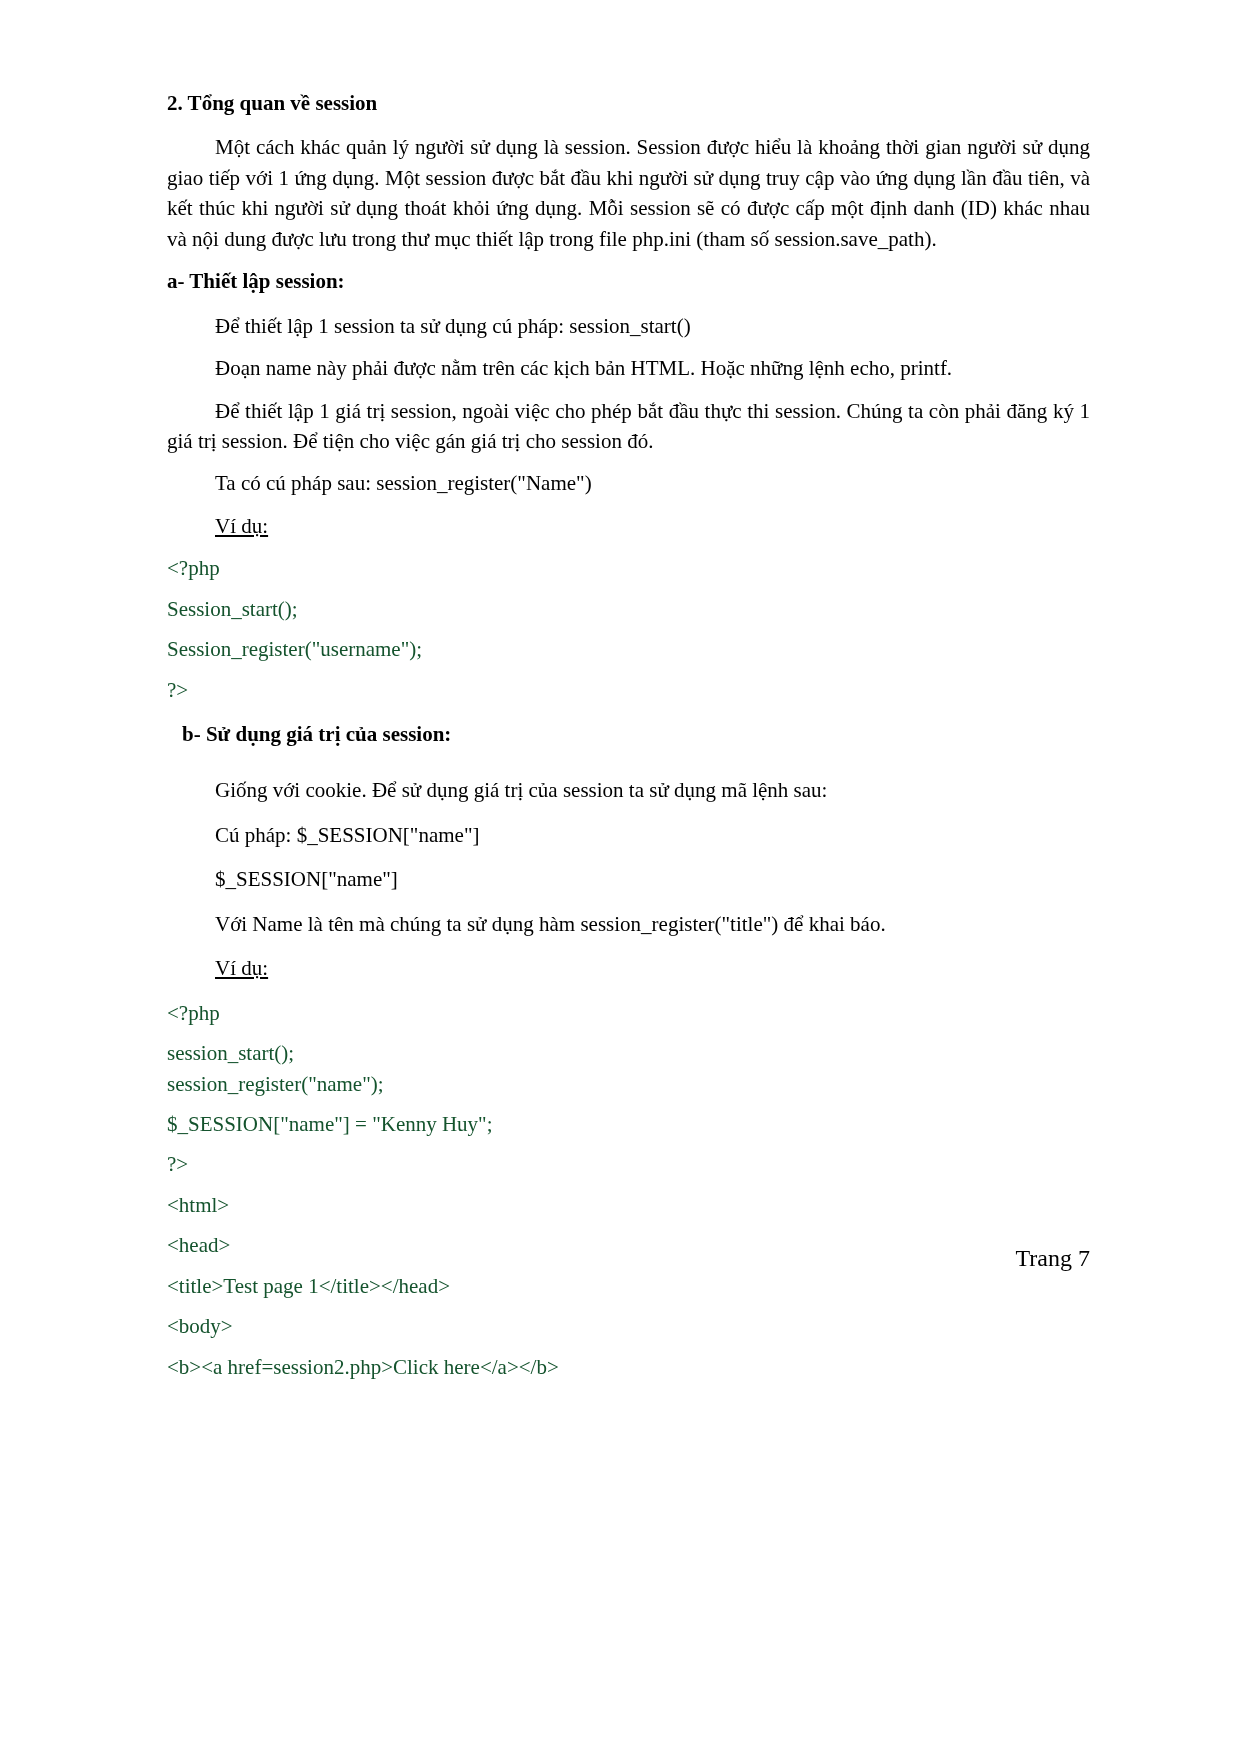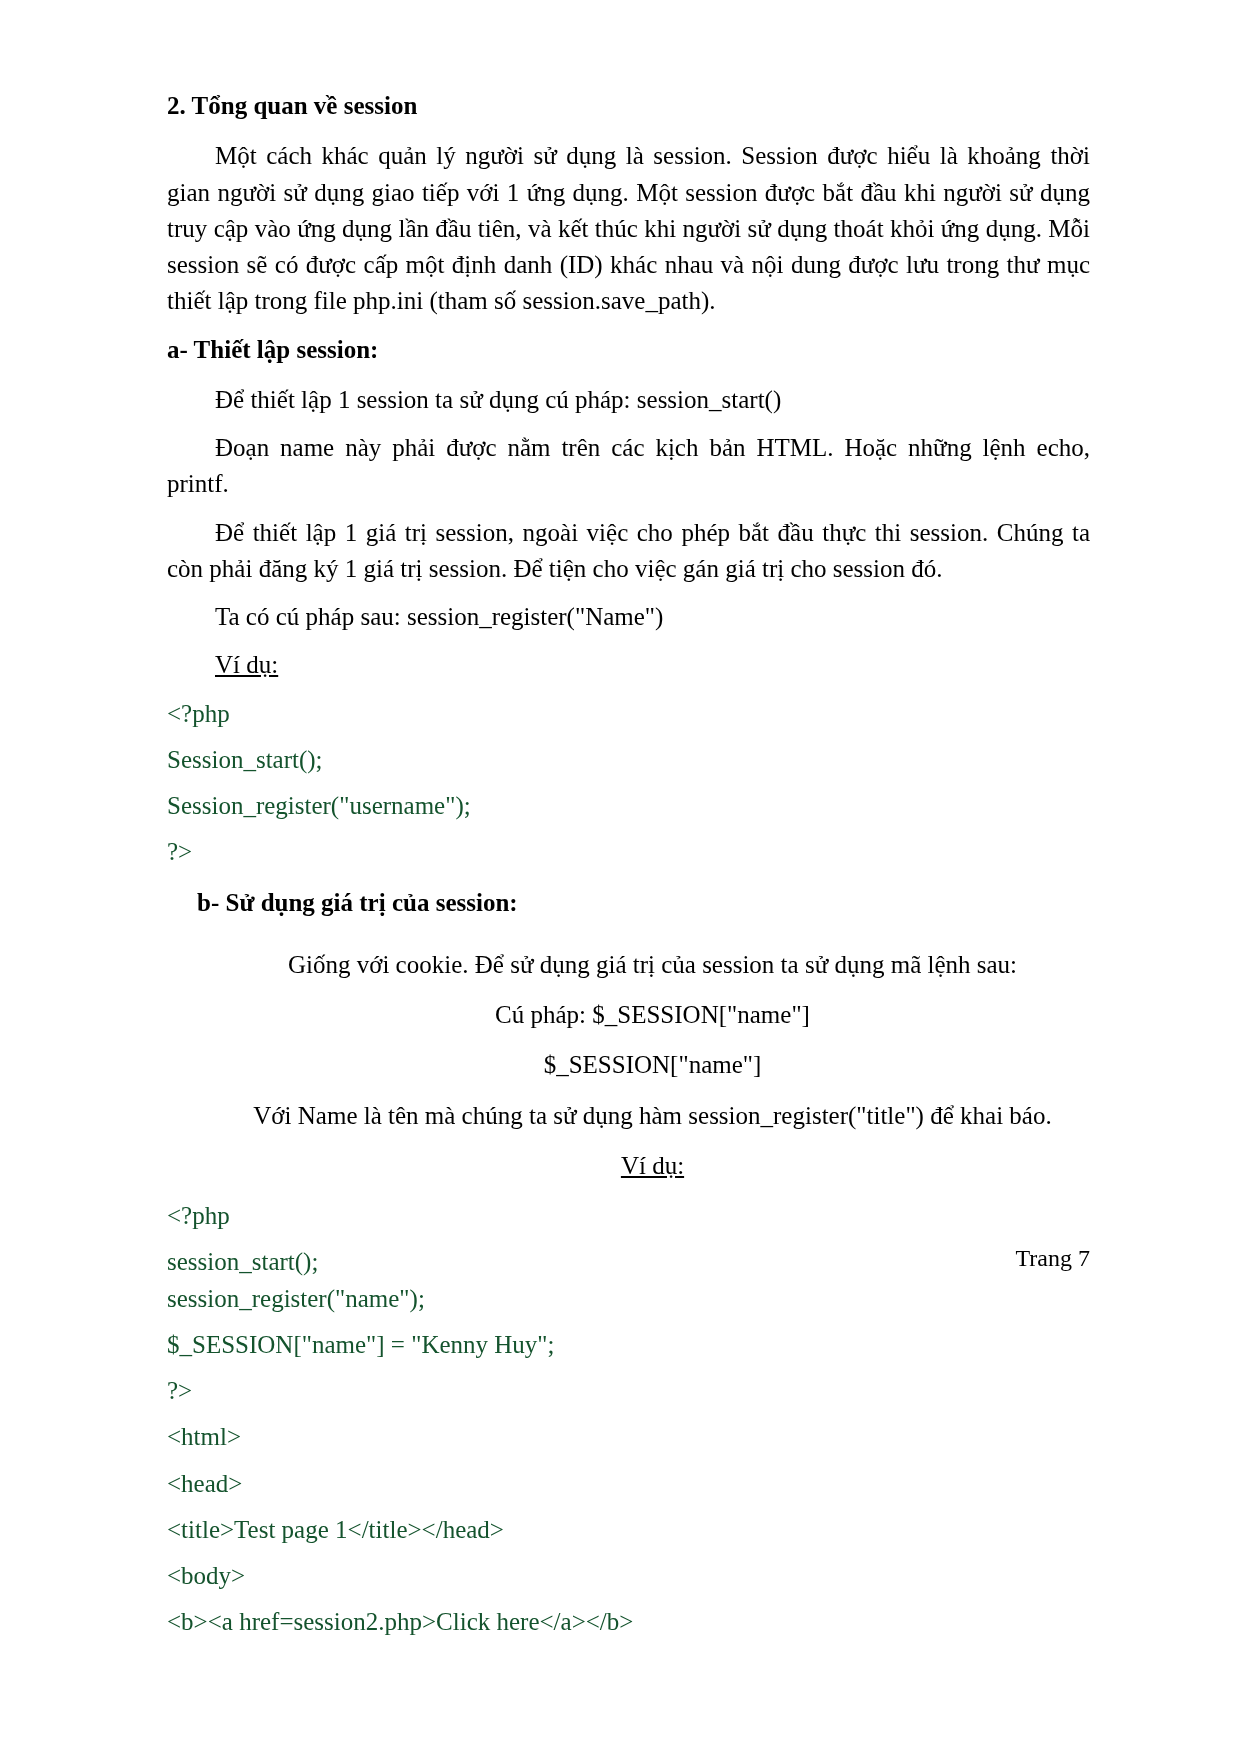--- a/index.html
+++ b/index.html
@@ -11,21 +11,21 @@
     width: 1240px;
   }
   .page {
     width: 1240px;
     height: 1753px;
     position: relative;
     padding: 88px 150px 0 167px;
     box-sizing: border-box;
   }
   .content {
-    font-size: 25px;
+    font-size: 21px;
     line-height: 1.45;
   }
   .h-title {
     font-weight: bold;
     margin: 0 0 14px 0;
   }
   .para {
     margin: 0 0 12px 0;
     text-align: justify;
     text-indent: 48px;
@@ -33,21 +33,21 @@
   .para-noindent {
     margin: 0 0 12px 0;
     text-align: justify;
   }
   .sub-a {
     font-weight: bold;
     margin: 8px 0 14px 0;
   }
   .sub-b {
     font-weight: bold;
-    margin: 14px 0 26px 30px;
+    margin: 14px 0 26px 15px;
   }
   .indent1 {
     text-indent: 48px;
     margin: 0 0 12px 0;
   }
   .indent2 {
     margin-left: 48px;
     margin-bottom: 12px;
   }
   .underline {
@@ -58,21 +58,20 @@
     margin: 0 0 10px 0;
   }
   .code-tight .code-green {
     margin-bottom: 0;
   }
   .code-block {
     margin-top: 2px;
   }
   .sec-b-block .line {
     margin-bottom: 14px;
-    text-align: center;
   }
   .sec-b-block {
     margin-left: 48px;
   }
 </style>
 </head>
 <body>
 
 <div class="page">
   <div class="content">

